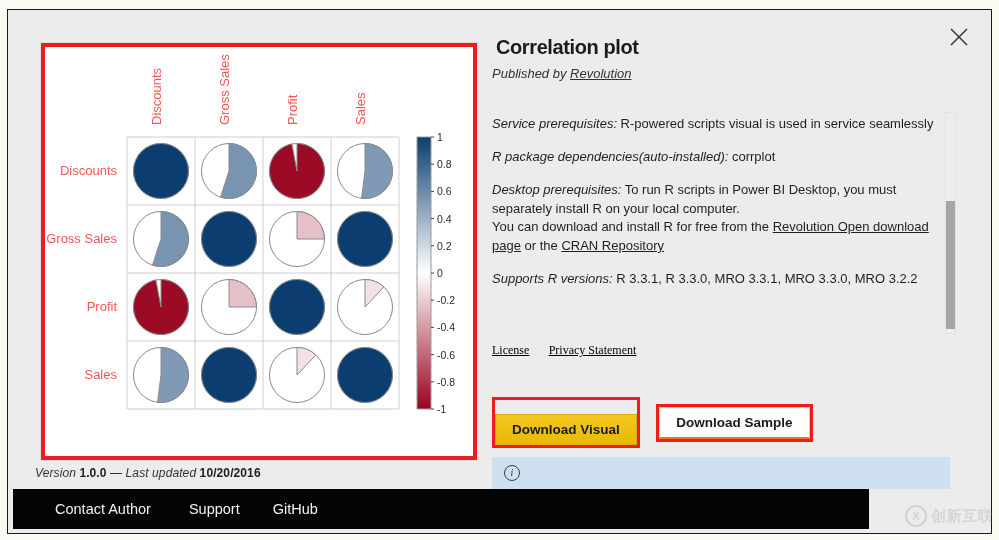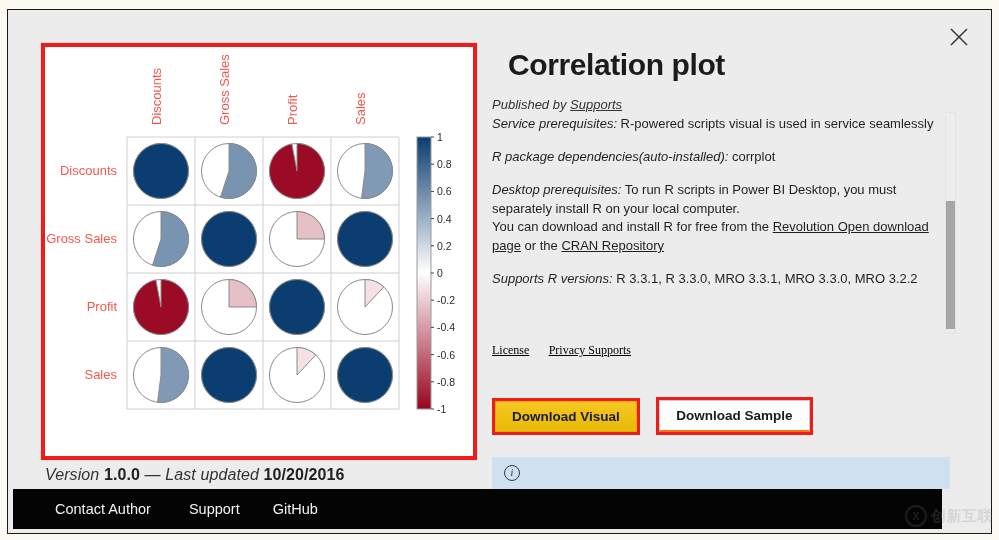--- a/index.html
+++ b/index.html
@@ -24,33 +24,33 @@
 
   
   .preview-wrap{
     position:absolute;left:41px;top:43px;width:436px;height:417px;
     border:4px solid #ee1c1c;background:#ffffff;box-sizing:border-box;
     box-shadow:0 0 0 1px rgba(0,0,0,0.06);
   }
   .plot-svg{display:block;width:428px;height:409px;}
 
   .version-line{
-    position:absolute;left:45px;top:466px;
-    font-size:16px;color:#333;font-style:italic;letter-spacing:.1px;
+    position:absolute;left:35px;top:466px;
+    font-size:12px;color:#333;font-style:italic;letter-spacing:.1px;
     white-space:nowrap;
   }
   .version-line b{font-style:normal;font-weight:bold;color:#222;}
 
   
   .details{
     position:absolute;left:492px;top:33px;width:470px;height:430px;
   }
   .title{
-    font-size:30px;font-weight:bold;color:#1b1b1b;letter-spacing:-.4px;
-    margin:16px;line-height:1.05;
+    font-size:20px;font-weight:bold;color:#1b1b1b;letter-spacing:-.4px;
+    margin:4px;line-height:1.05;
   }
   .published{
     margin-top:8px;font-size:13px;font-style:italic;color:#333;
   }
   .published .pub-link{
     font-style:italic;text-decoration:underline;color:#333;cursor:pointer;
   }
 
   .desc{
     position:absolute;left:0;top:82px;width:448px;height:250px;
@@ -80,21 +80,21 @@
   .btn-row{position:absolute;left:0;top:364px;}
   .btn-box{
     display:inline-block;border:3px solid #ee1c1c;box-sizing:border-box;
     vertical-align:middle;margin-right:12px;
   }
   .btn{
     display:block;padding:7px 16px;font-size:13.5px;font-weight:bold;
     border:1px solid #c9c9c9;box-sizing:border-box;cursor:pointer;
     color:#1b1b1b;white-space:nowrap;text-align:center;
   }
-  .btn.primary{background:linear-gradient(#f5c823,#e8b905);border-color:#d8ae06;}
+  .btn.primary{background:linear-gradient(#f5c823,#e8b905);border-color:#d8ae06;margin-top:14px;}
   .btn.secondary{background:#fdfdfd;border-bottom:2px solid #f97316;}
 
   
   .infobar{
     position:absolute;left:0;top:424px;width:458px;height:32px;
     background:#cfe0f0;display:flex;align-items:center;box-sizing:border-box;
     padding:0 12px;
   }
   .info-icon{
     width:14px;height:14px;border:1.3px solid #3a3a3a;border-radius:50%;
@@ -107,21 +107,21 @@
 
   
   .close-btn{
     position:absolute;left:946px;top:24px;width:26px;height:26px;
     cursor:pointer;
   }
   .close-btn svg{display:block;}
 
   
   .footer{
-    position:absolute;left:13px;top:489px;width:929px;height:40px;
+    position:absolute;left:13px;top:489px;width:856px;height:40px;
     background:#040404;display:flex;align-items:center;
   }
   .footer span{
     color:#f2f2f2;font-size:14.5px;margin-left:0;cursor:pointer;
   }
   .f1{margin-left:42px !important;}
   .f2{margin-left:38px !important;}
   .f3{margin-left:33px !important;}
 
   .watermark{
@@ -238,21 +238,21 @@
     <span>Last updated</span>
     <b>10/20/2016</b>
   </div>
 
   <div class="details">
 
     <h1 class="title">Correlation plot</h1>
 
     <div class="published">
       <span>Published by</span>
-      <span class="pub-link">Supports</span>
+      <span class="pub-link">Revolution</span>
     </div>
 
     <div class="desc">
       <p class="p">
         <em>Service prerequisites:</em><span> R-powered scripts visual is used in service seamlessly</span>
       </p>
 
       <p class="p">
         <em>R package dependencies(auto-installed):</em><span> corrplot</span>
       </p>
@@ -262,21 +262,21 @@
         <span>You can download and install R for free from the </span><span class="lnk">Revolution Open download page</span><span> or the </span><span class="lnk">CRAN Repository</span>
       </p>
 
       <p class="p">
         <em>Supports R versions:</em><span> R 3.3.1, R 3.3.0, MRO 3.3.1, MRO 3.3.0, MRO 3.2.2</span>
       </p>
     </div>
 
     <div class="links-row">
       <span>License</span>
-      <span>Privacy Supports</span>
+      <span>Privacy Statement</span>
     </div>
 
     <div class="btn-row">
       <span class="btn-box">
         <button class="btn primary">Download Visual</button>
       </span>
       <span class="btn-box">
         <button class="btn secondary">Download Sample</button>
       </span>
     </div>

